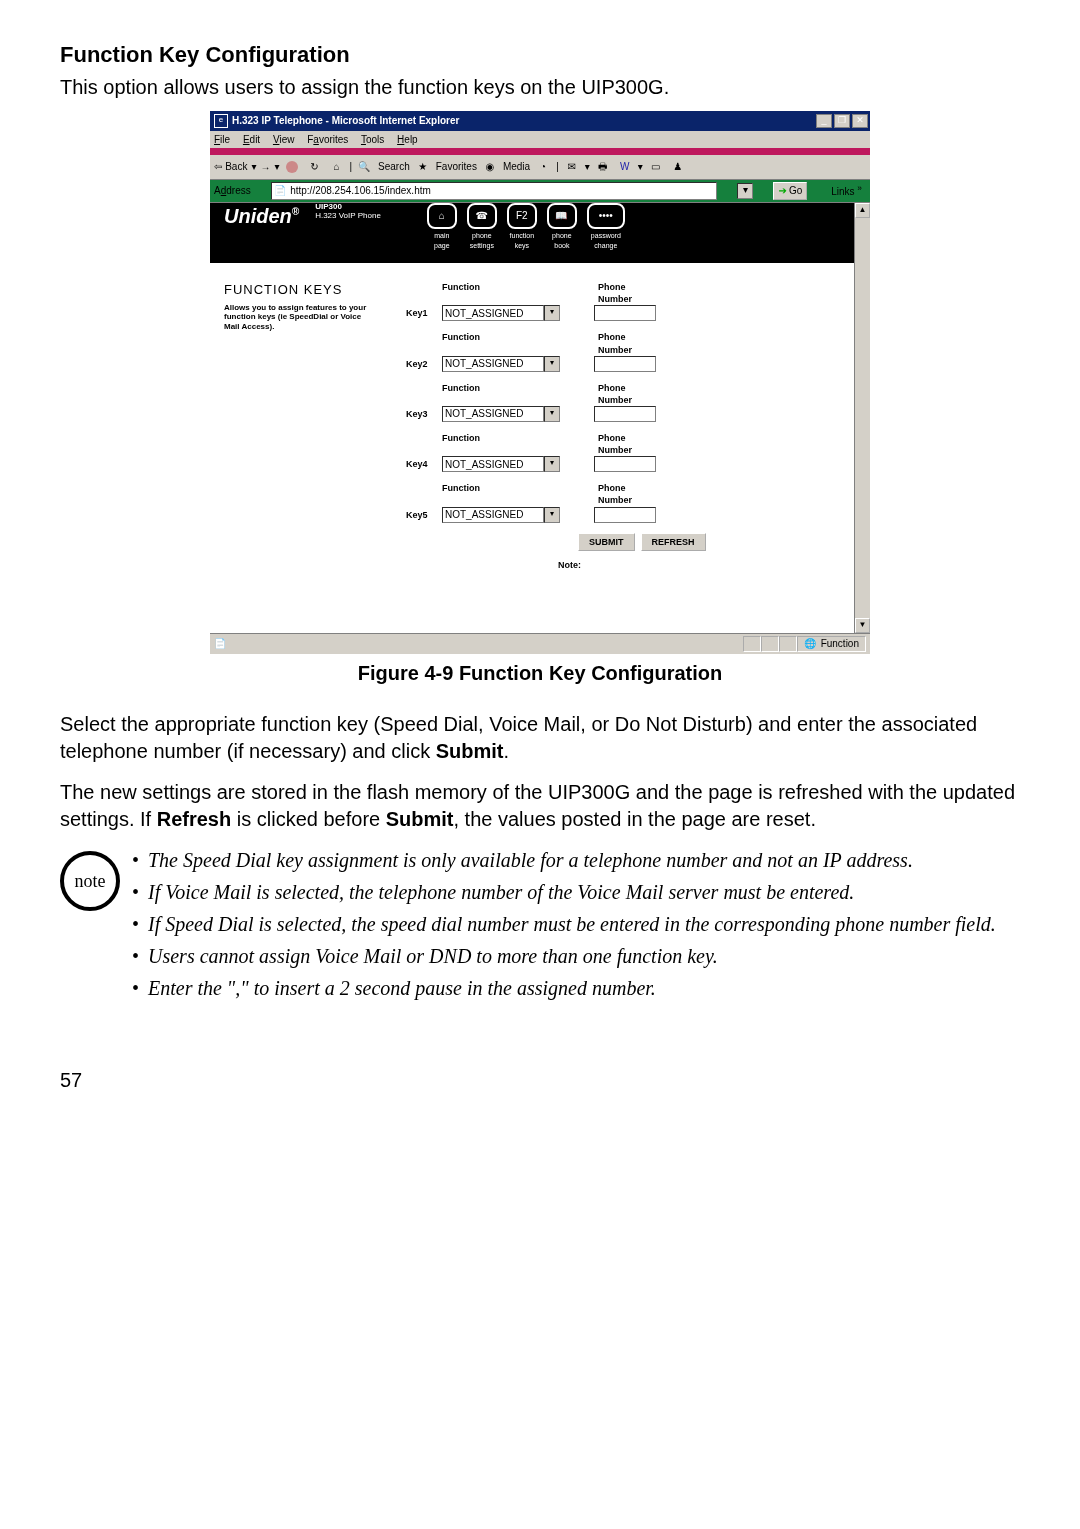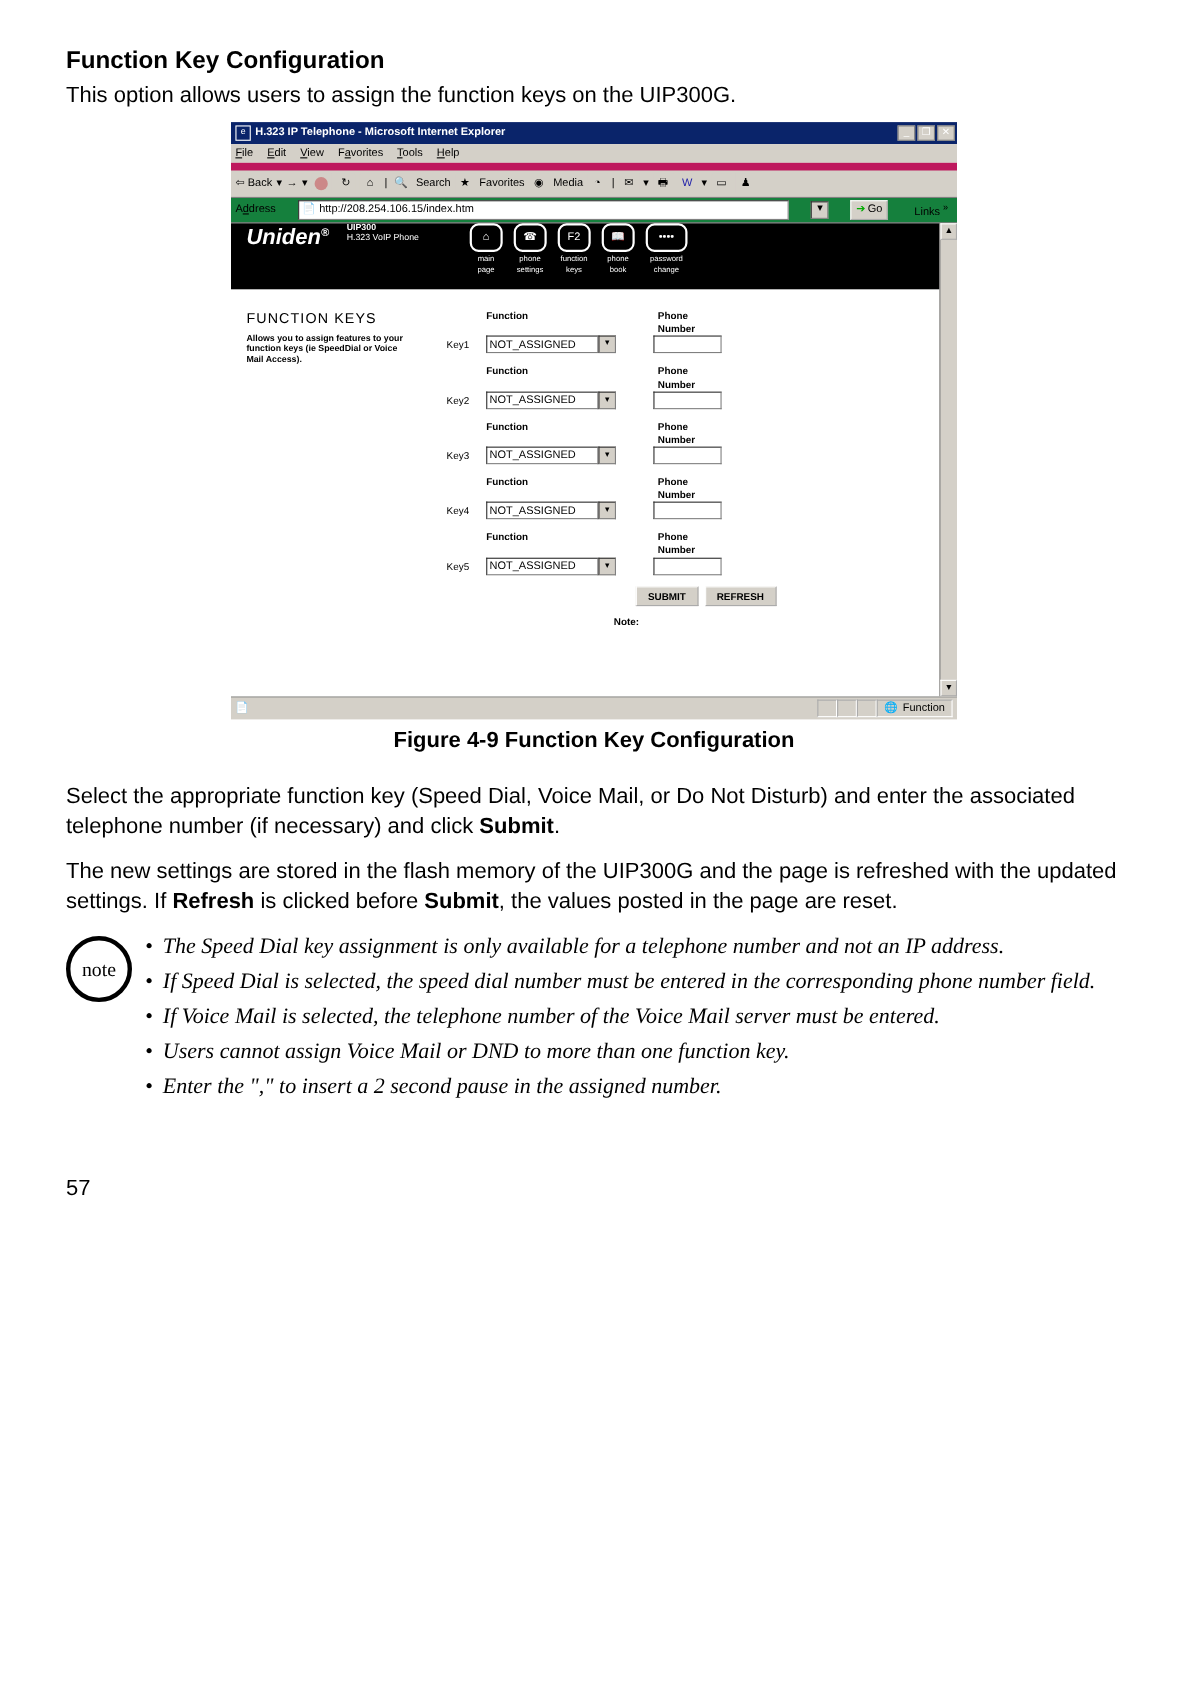--- a/index.html
+++ b/index.html
@@ -80,21 +80,21 @@
   .nav-icon .bubble{width:26px;height:22px;border:2px solid #fff;border-radius:8px;display:flex;align-items:center;justify-content:center;font-size:10px;}
   .nav-icon .bubble.wide{width:34px;}
 
   .content-area{display:flex;padding:18px 14px 0 14px;gap:14px;}
   .leftcol{width:150px;}
   .leftcol .fk-title{font-family:Arial;font-size:13px;letter-spacing:1px;font-weight:normal;margin:0 0 4px 0;}
   .leftcol .fk-desc{font-size:8px;font-weight:bold;line-height:1.2;}
   .keygrid{flex:1;}
   .kg-row{display:flex;align-items:center;gap:6px;margin-bottom:2px;}
   .kg-header{display:flex;gap:6px;font-weight:bold;font-size:9px;}
-  .kg-label{width:30px;font-weight:normal;font-size:9px;padding-left:18px;}
+  .kg-label{width:30px;font-weight:bold;font-size:9px;padding-left:18px;}
   .kg-func-col{width:150px;}
   .kg-phone-col{width:80px;}
   .kg-sel{display:flex;align-items:center;}
   .kg-sel .selbox{background:#fff;border:1px inset #808080;width:96px;height:14px;padding:0 2px;font-size:10px;display:flex;align-items:center;}
   .kg-sel .selarrow{width:14px;height:14px;background:#d4d0c8;border:1px inset #808080;text-align:center;line-height:12px;font-size:8px;}
   .kg-input{background:#fff;border:1px inset #808080;width:60px;height:14px;}
   .kg-group{margin-bottom:10px;}
   .btnrow{display:flex;gap:6px;justify-content:flex-start;margin:10px 0 0 190px;}
   .formbtn{background:#d4d0c8;border:1px outset #fff;padding:2px 10px;font-size:9px;font-weight:bold;font-family:Arial;}
   .note-block{margin:8px 0 0 170px;font-size:9px;}
@@ -362,20 +362,20 @@
   <span>Select the appropriate function key (Speed Dial, Voice Mail, or Do Not Disturb) and enter the associated telephone number (if necessary) and click </span><b>Submit</b><span>.</span>
 </p>
 <p class="body-para">
   <span>The new settings are stored in the flash memory of the UIP300G and the page is refreshed with the updated settings. If </span><b>Refresh</b><span> is clicked before </span><b>Submit</b><span>, the values posted in the page are reset.</span>
 </p>
 
 <div class="note-row">
   <div class="note-badge">note</div>
   <ul class="note-list">
     <li>The Speed Dial key assignment is only available for a telephone number and not an IP address.</li>
+    <li>If Voice Mail is selected, the telephone number of the Voice Mail server must be entered.</li>
     <li>If Speed Dial is selected, the speed dial number must be entered in the corresponding phone number field.</li>
-    <li>If Voice Mail is selected, the telephone number of the Voice Mail server must be entered.</li>
     <li>Users cannot assign Voice Mail or DND to more than one function key.</li>
     <li>Enter the "," to insert a 2 second pause in the assigned number.</li>
   </ul>
 </div>
 
 <div class="page-num">57</div>
 
 </body></html>

